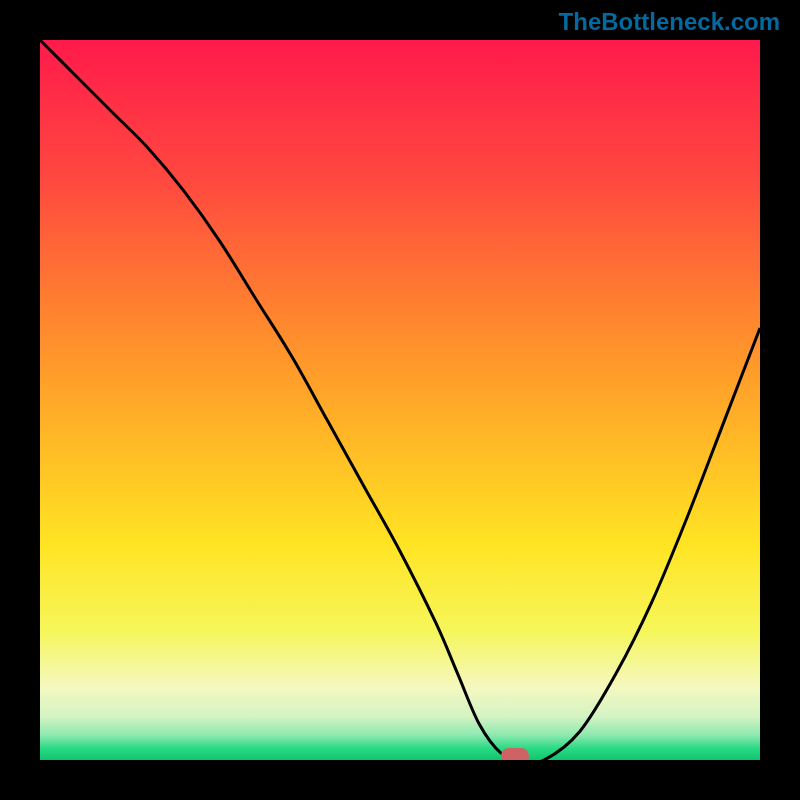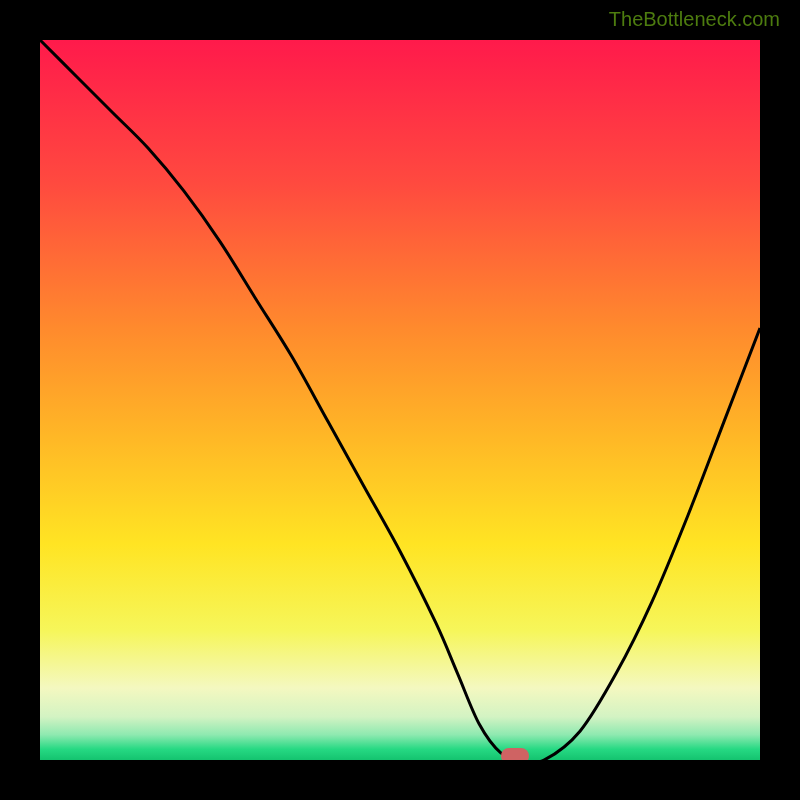--- a/index.html
+++ b/index.html
@@ -25,23 +25,23 @@
     overflow: hidden;
   }
   .gradient {
     position: absolute;
     inset: 0;
   }
   .watermark {
     position: absolute;
     top: 8px;
     right: 20px;
-    color: #4d7c0f;
-    font-size: 20px;
-    font-weight: 400;
+    color: #0369a1;
+    font-size: 24px;
+    font-weight: 700;
     letter-spacing: 0px;
   }
   svg {
     position: absolute;
     inset: 0;
   }
   .marker {
     position: absolute;
     width: 28px;
     height: 16px;

